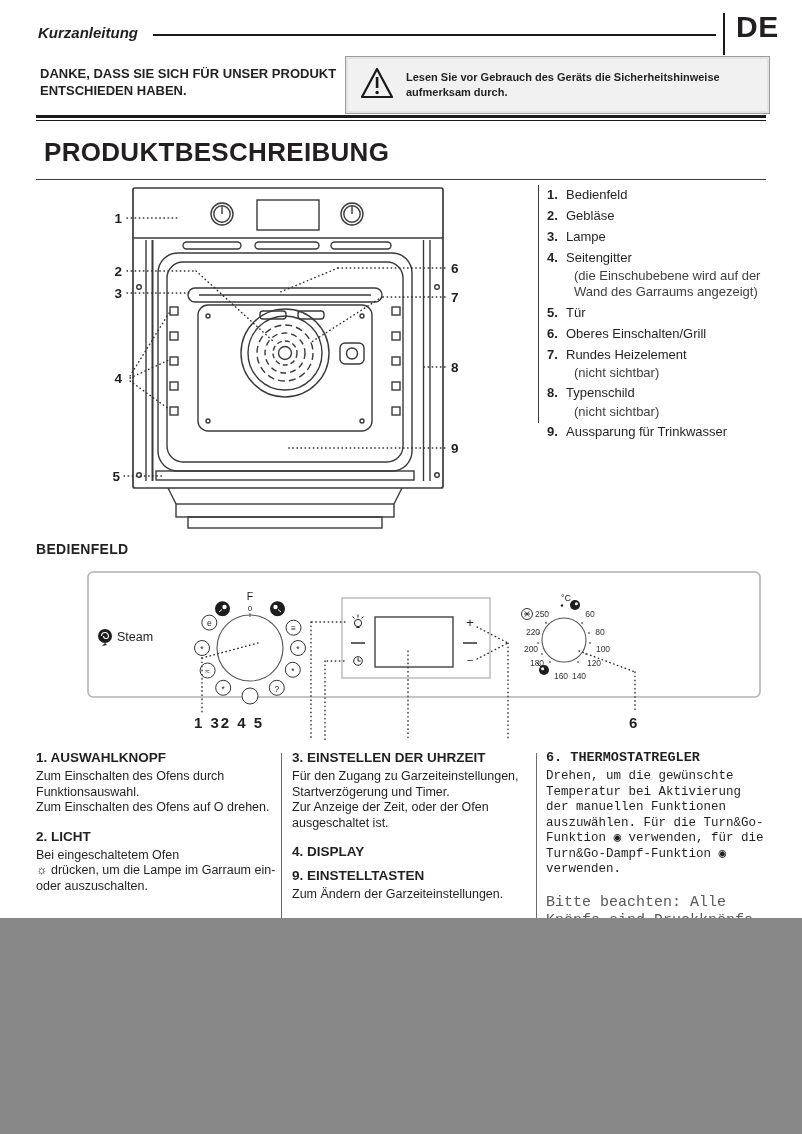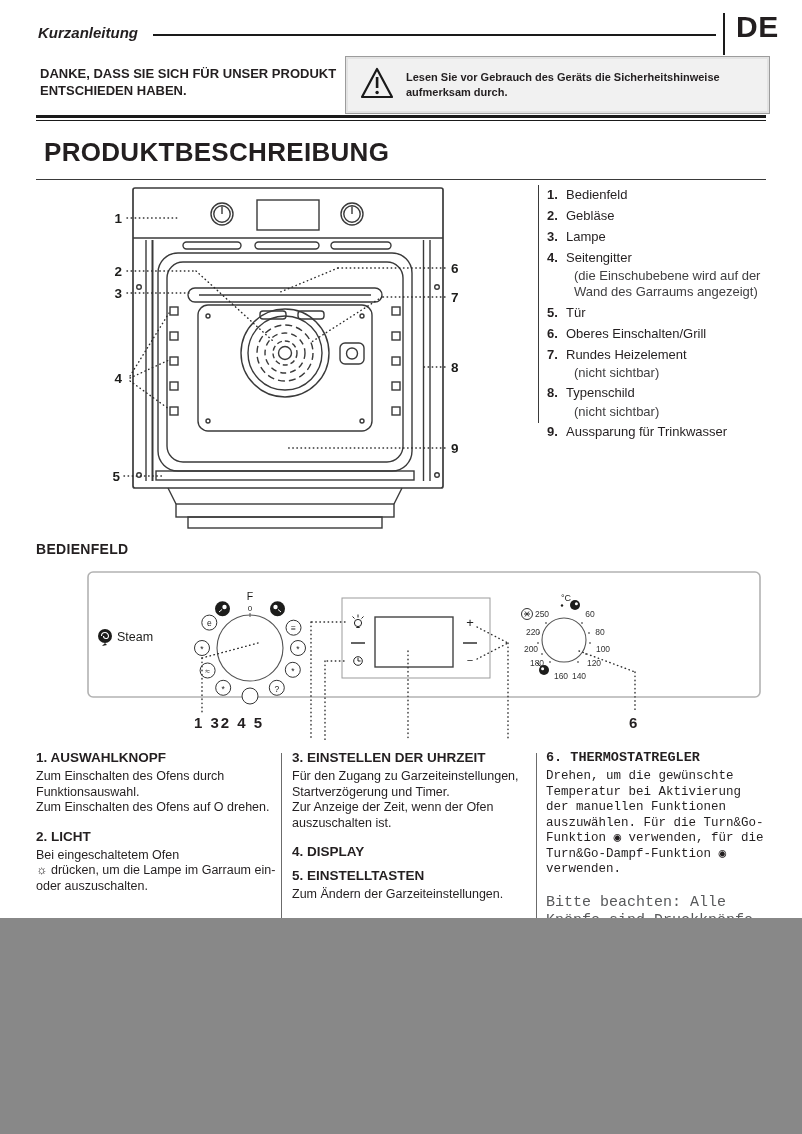--- a/index.html
+++ b/index.html
@@ -371,24 +371,24 @@
     <div class="blk-b">Zum Einschalten des Ofens durch Funktionsauswahl.
 Zum Einschalten des Ofens auf O drehen.</div>
     <div class="blk-h">2. LICHT</div>
     <div class="blk-b">Bei eingeschaltetem Ofen
 ☼ drücken, um die Lampe im Garraum ein- oder auszuschalten.</div>
   </div>
   <div class="abs col-div" style="left:281px;"></div>
   <div class="abs col col2">
     <div class="blk-h">3. EINSTELLEN DER UHRZEIT</div>
     <div class="blk-b">Für den Zugang zu Garzeiteinstellungen, Startverzögerung und Timer.
-Zur Anzeige der Zeit, wenn der Ofen auszuschalten ist.</div>
+Zur Anzeige der Zeit, oder der Ofen ausgeschaltet ist.</div>
     <div class="blk-h">4. DISPLAY</div>
     <div class="blk-b"></div>
-    <div class="blk-h">5. EINSTELLTASTEN</div>
+    <div class="blk-h">9. EINSTELLTASTEN</div>
     <div class="blk-b">Zum Ändern der Garzeiteinstellungen.</div>
   </div>
   <div class="abs col-div" style="left:536px;"></div>
   <div class="abs col col3">
     <div class="blk-h">6. THERMOSTATREGLER</div>
     <div class="blk-b" style="margin-bottom:16px;">Drehen, um die gewünschte Temperatur bei Aktivierung der manuellen Funktionen auszuwählen. Für die Turn&amp;Go-Funktion ◉ verwenden, für die Turn&amp;Go-Dampf-Funktion ◉ verwenden.</div>
     <div class="col-note">Bitte beachten: Alle Knöpfe sind Druckknöpfe. Den Knopf bis zur Mitte runter drücken, um ihn aus seinem Sitz zu lösen.</div>
   </div>
 
   <div class="abs footer-rule"></div>

